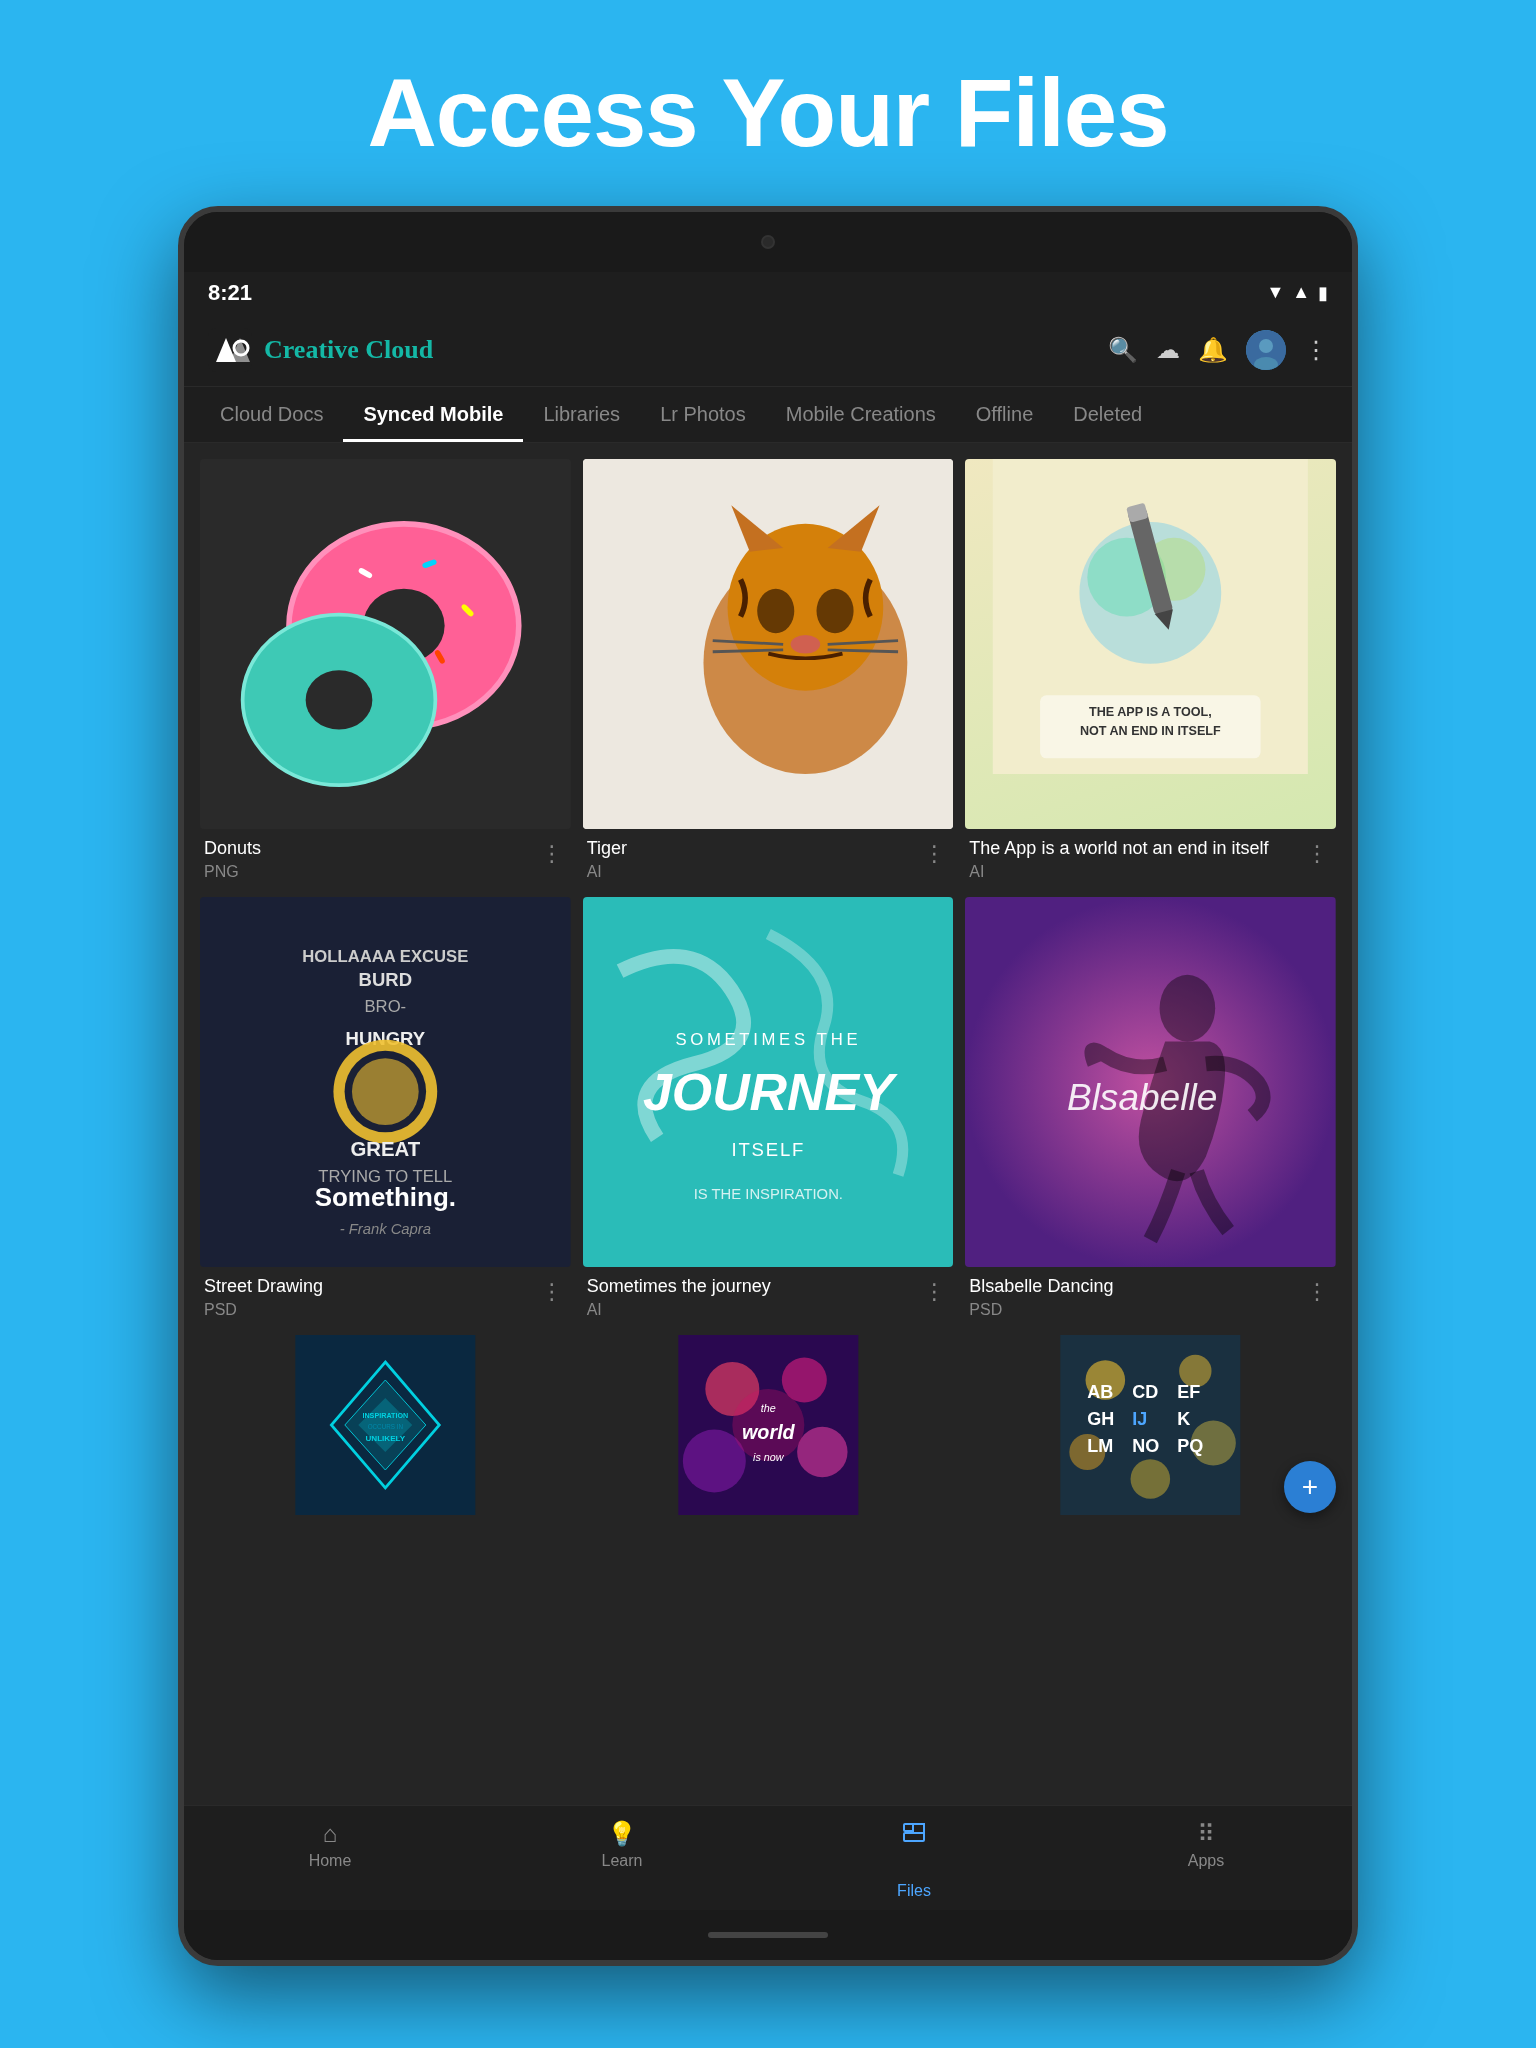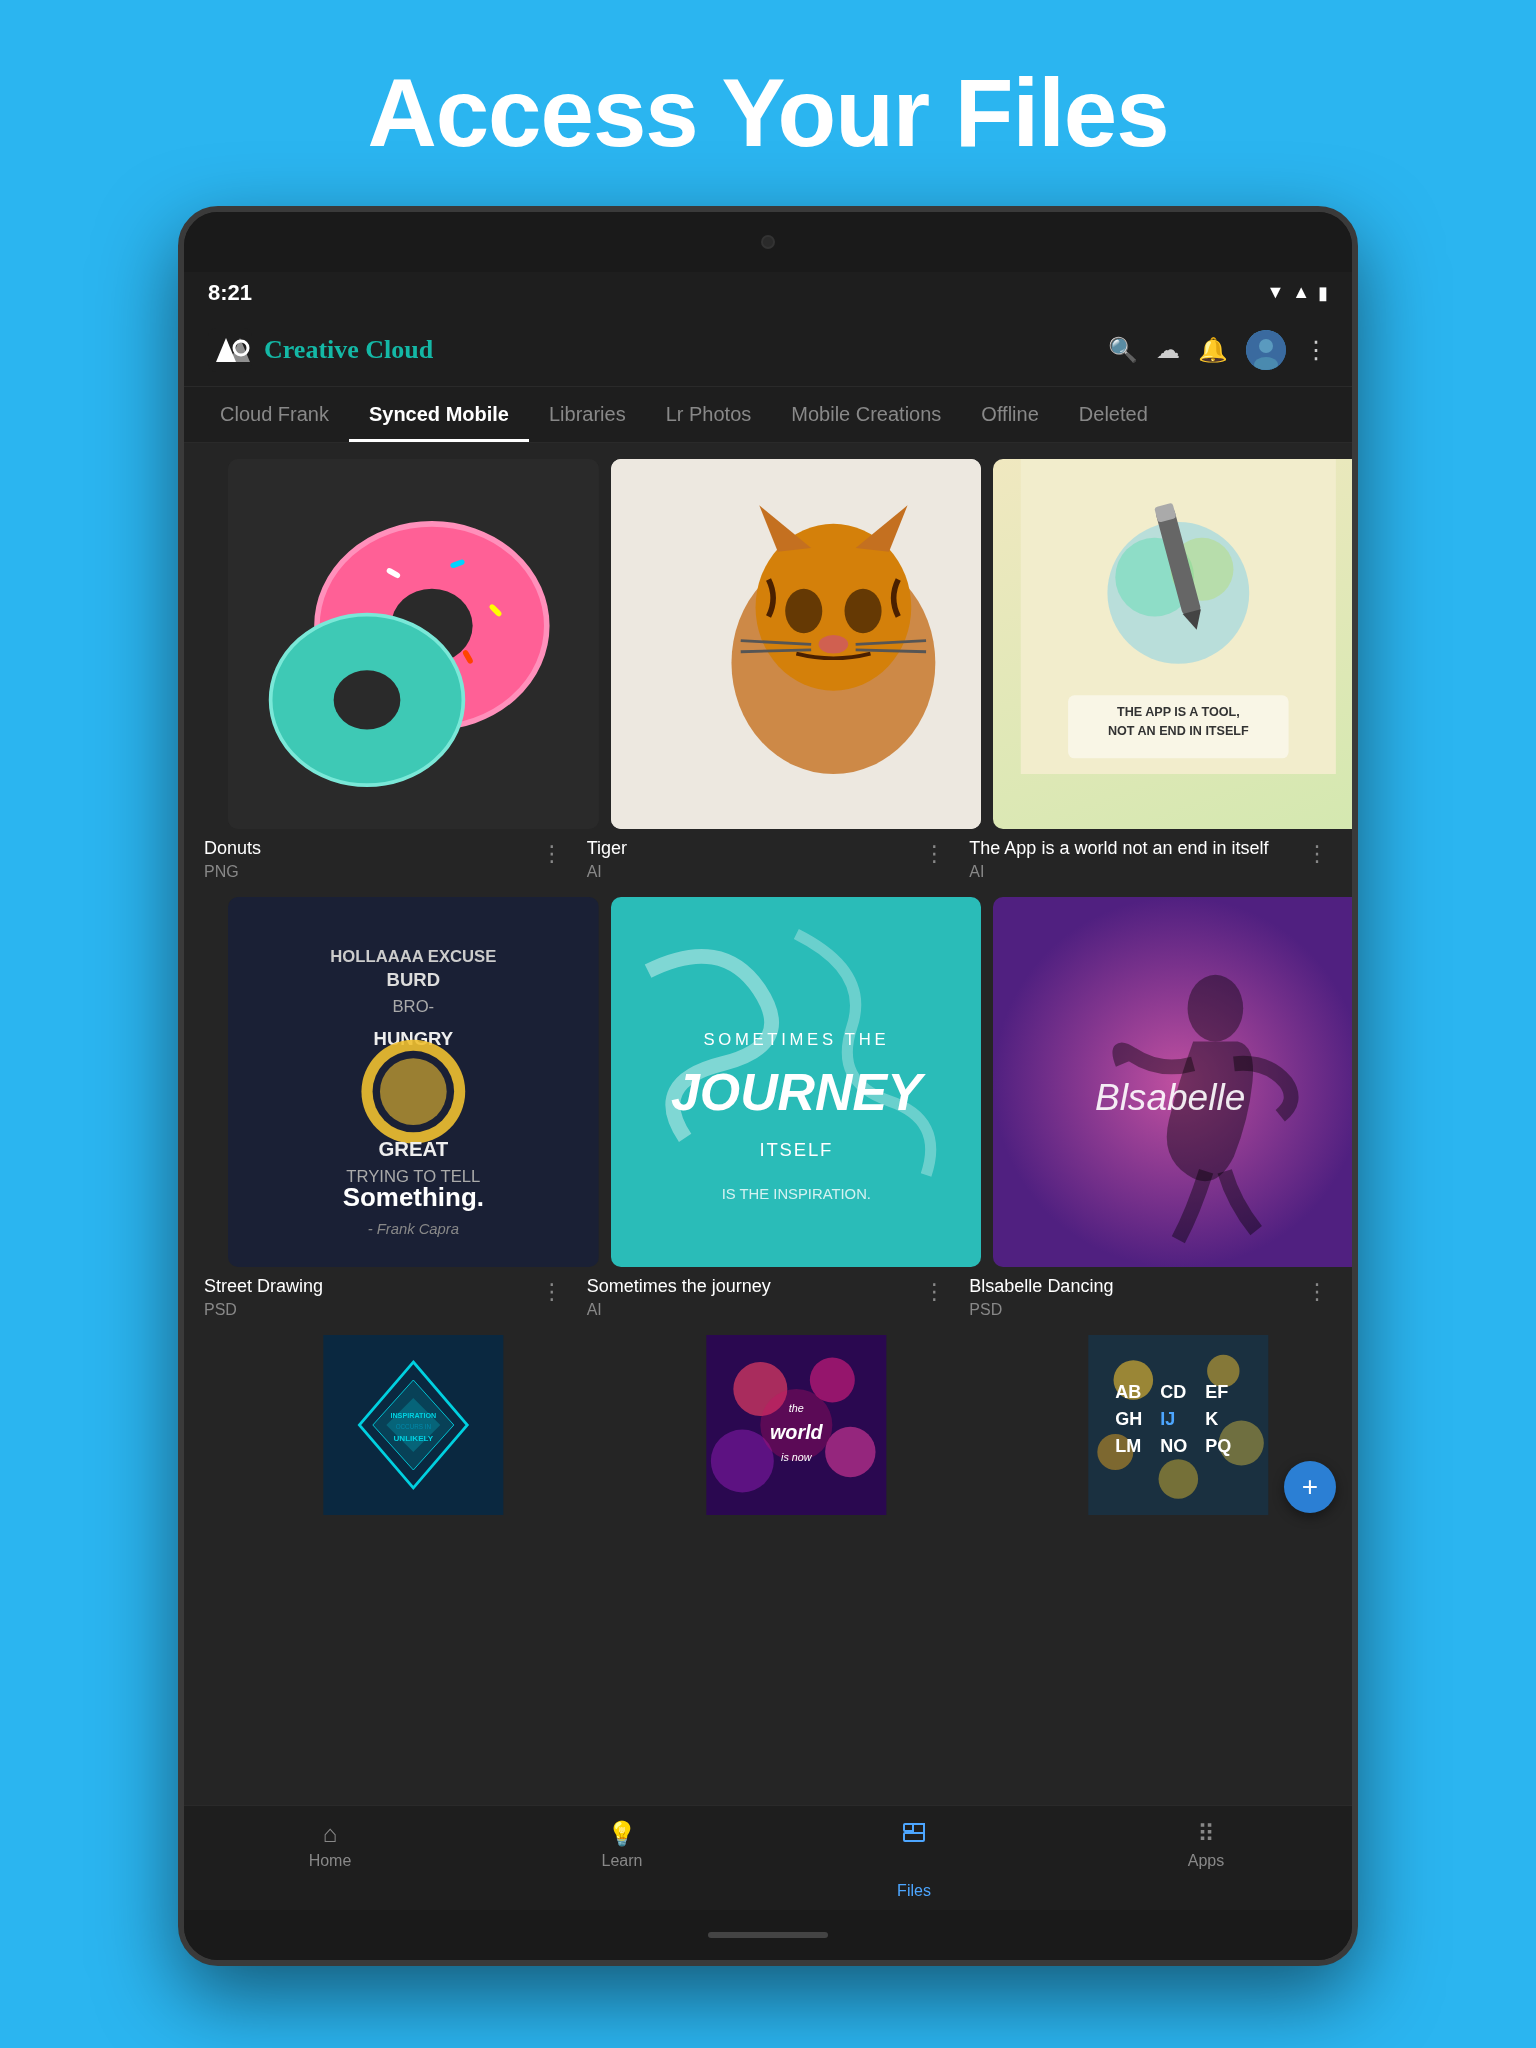--- a/index.html
+++ b/index.html
@@ -187,24 +187,23 @@
     }
 
     .file-item {
       display: flex;
       flex-direction: column;
     }
 
     .file-thumbnail {
       width: 100%;
       aspect-ratio: 1;
-      border-radius: 10px;
+      border-radius: 4px;
       overflow: hidden;
       position: relative;
-      margin-left: 28px;
     }
 
     
     .thumb-donuts {
       background: #2a2a2a;
       display: flex;
       align-items: center;
       justify-content: center;
     }
 
@@ -368,21 +367,21 @@
           <circle cx="20" cy="20" r="20" fill="#3a6a9f"></circle>
           <circle cx="20" cy="16" r="7" fill="#5a9abf"></circle>
           <ellipse cx="20" cy="35" rx="12" ry="8" fill="#4a8aaf"></ellipse>
         </svg>
       </div>
       <span class="header-icon">⋮</span>
     </div>
   </div>
 
   <div class="nav-tabs">
-    <div class="nav-tab">Cloud Frank</div>
+    <div class="nav-tab">Cloud Docs</div>
     <div class="nav-tab active">Synced Mobile</div>
     <div class="nav-tab">Libraries</div>
     <div class="nav-tab">Lr Photos</div>
     <div class="nav-tab">Mobile Creations</div>
     <div class="nav-tab">Offline</div>
     <div class="nav-tab">Deleted</div>
   </div>
 
   <div class="main-content">
     <div class="files-grid">

